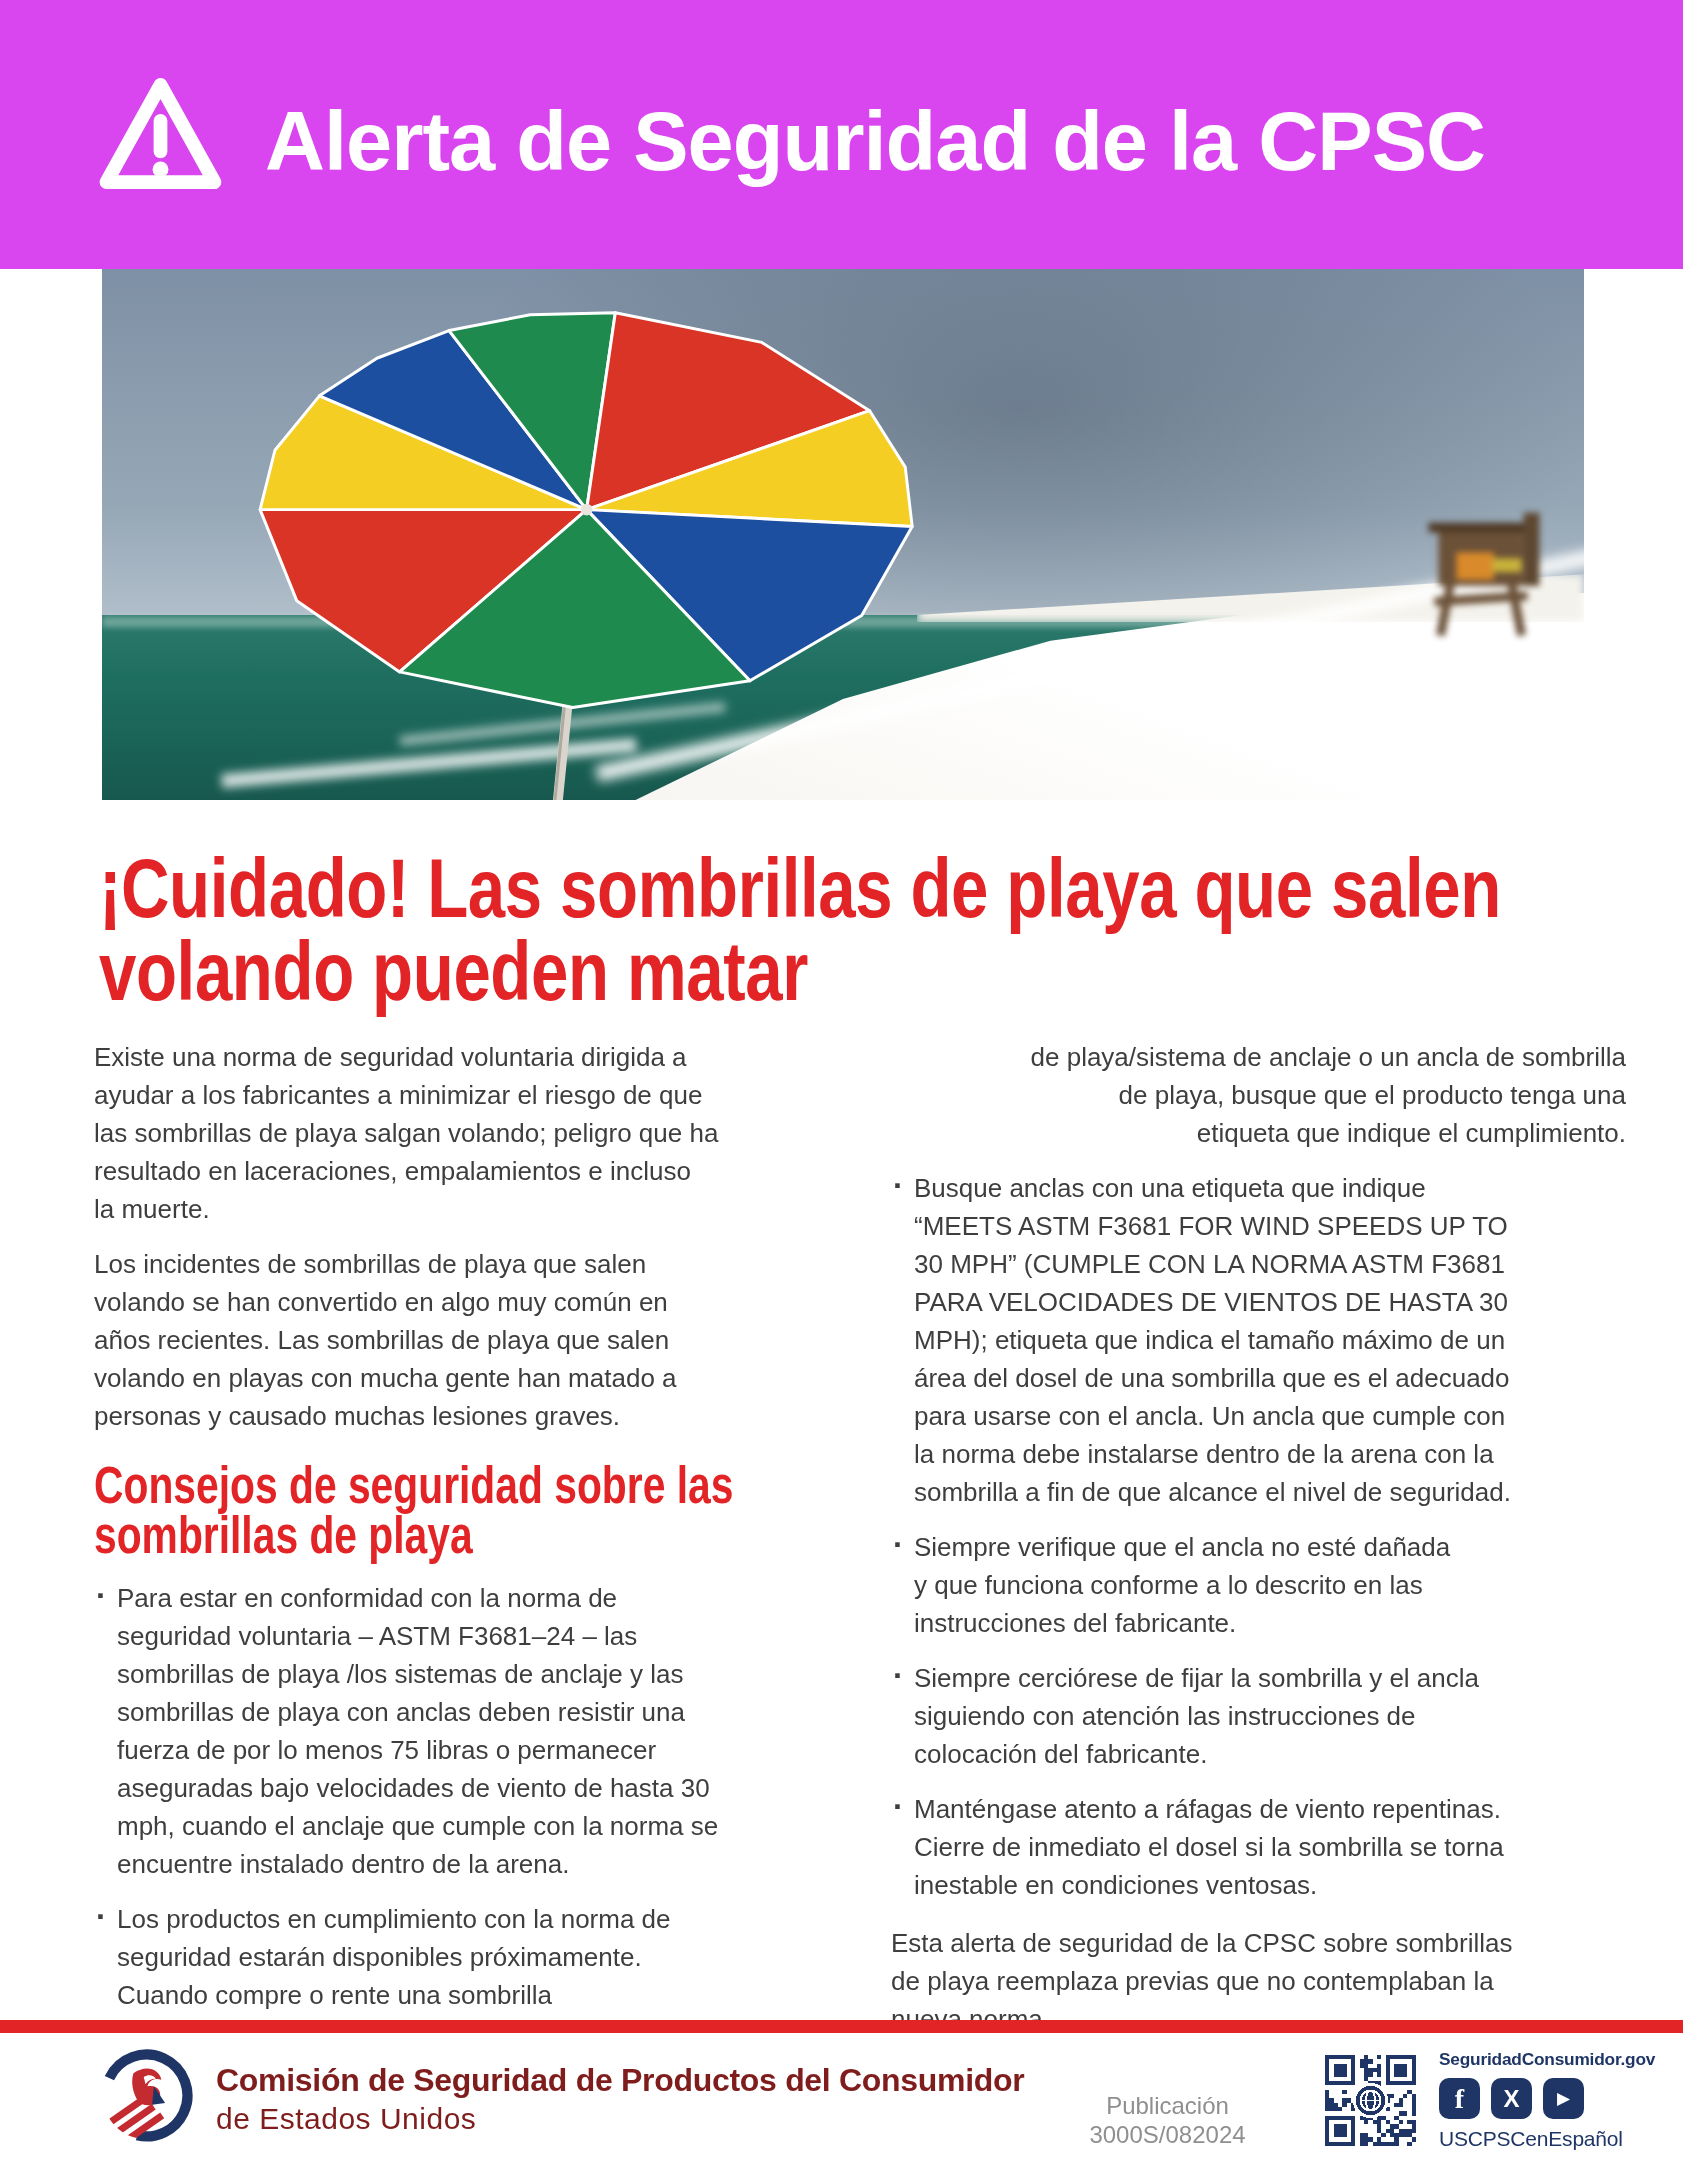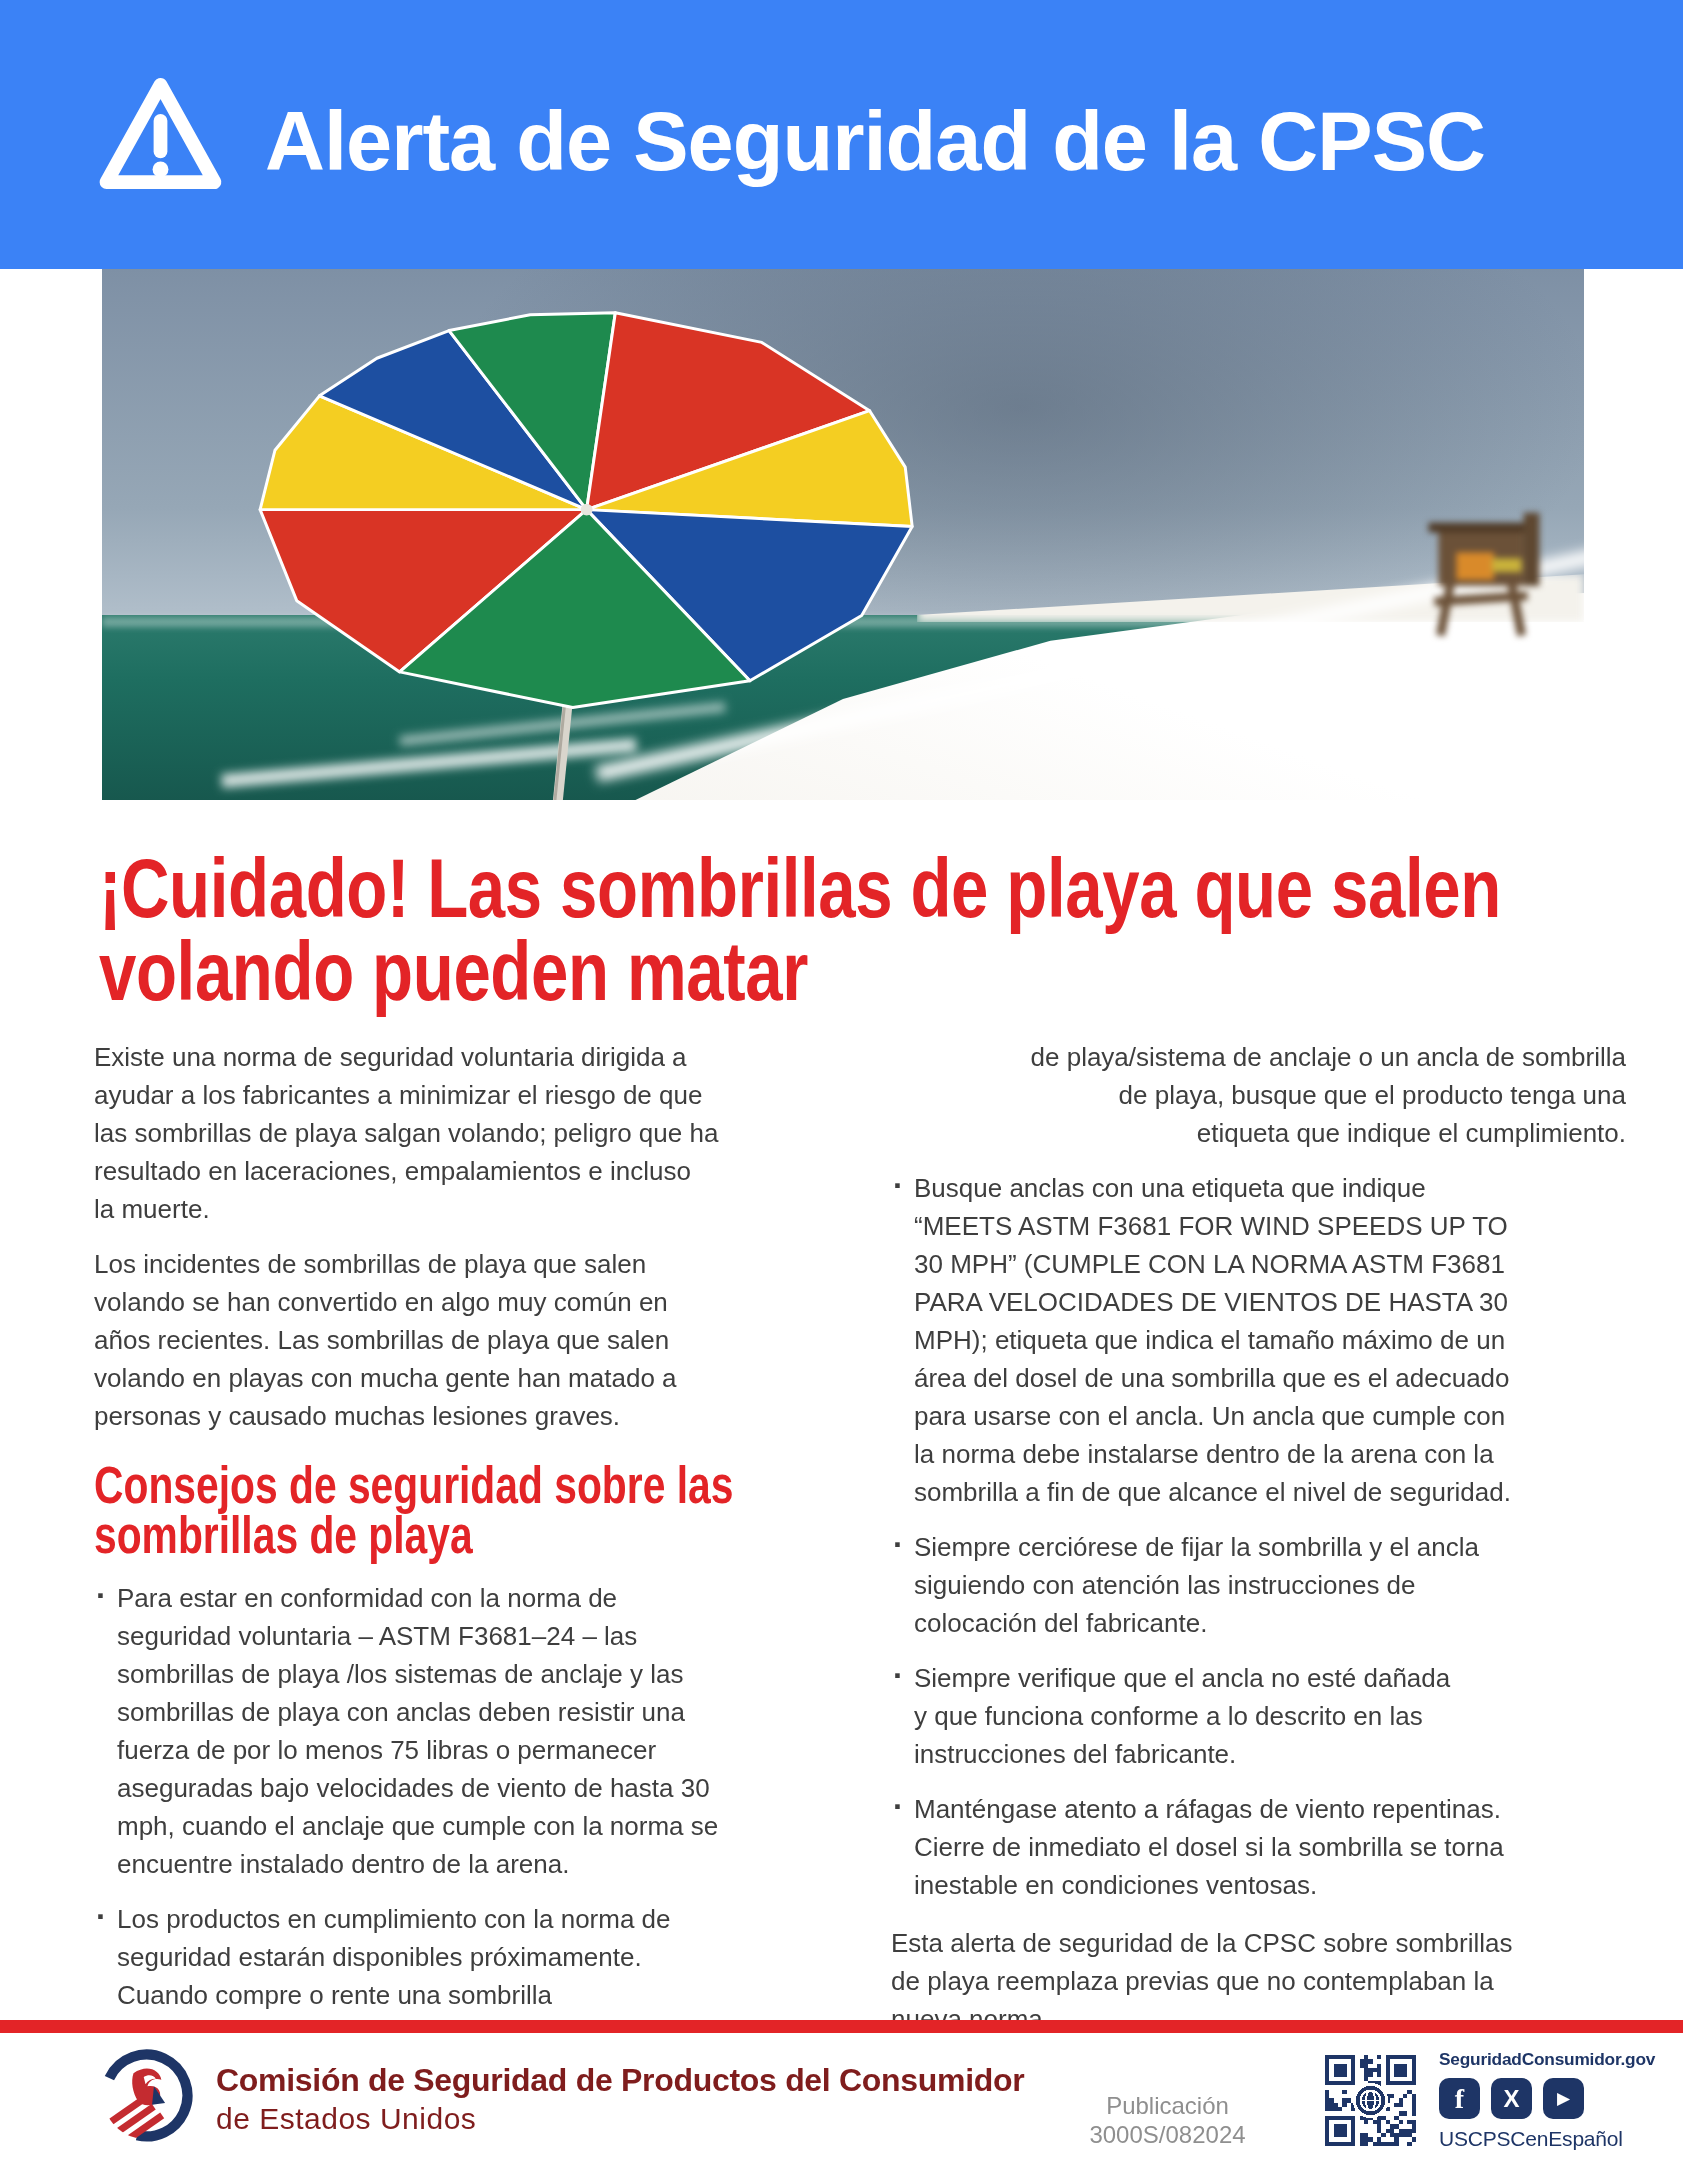--- a/index.html
+++ b/index.html
@@ -5,21 +5,21 @@
   * { margin:0; padding:0; box-sizing:border-box; }
   html,body { background:#ffffff; }
   .page {
     position:relative; width:1683px; height:2178px; margin:0 auto;
     background:#ffffff; overflow:hidden;
     font-family:"Liberation Sans", sans-serif; color:#3E3E3E;
   }
   
   .band {
     position:absolute; left:0; top:0; width:1683px; height:269px;
-    background:#3b82f6; display:flex; align-items:center;
+    background:#d946ef; display:flex; align-items:center;
   }
   .band .warn { position:absolute; left:97px; top:71px; width:127px; height:125px; }
   .band h1 {
     position:absolute; left:265px; top:87px;
     font-size:83px; font-weight:bold; color:#ffffff; letter-spacing:-1px;
     line-height:109px; white-space:nowrap;
   }
   
   .photo {
     position:absolute; left:102px; top:269px; width:1482px; height:531px;
@@ -178,28 +178,28 @@
 “MEETS ASTM F3681 FOR WIND SPEEDS UP TO
 30 MPH” (CUMPLE CON LA NORMA ASTM F3681
 PARA VELOCIDADES DE VIENTOS DE HASTA 30
 MPH); etiqueta que indica el tamaño máximo de un
 área del dosel de una sombrilla que es el adecuado
 para usarse con el ancla. Un ancla que cumple con
 la norma debe instalarse dentro de la arena con la
 sombrilla a fin de que alcance el nivel de seguridad.</span>
     </div>
     <div class="bullet">
+      <span>Siempre verifique que el ancla no esté dañada
+y que funciona conforme a lo descrito en las
+instrucciones del fabricante.</span>
+    </div>
+    <div class="bullet">
       <span>Siempre cerciórese de fijar la sombrilla y el ancla
 siguiendo con atención las instrucciones de
 colocación del fabricante.</span>
-    </div>
-    <div class="bullet">
-      <span>Siempre verifique que el ancla no esté dañada
-y que funciona conforme a lo descrito en las
-instrucciones del fabricante.</span>
     </div>
     <div class="bullet">
       <span>Manténgase atento a ráfagas de viento repentinas.
 Cierre de inmediato el dosel si la sombrilla se torna
 inestable en condiciones ventosas.</span>
     </div>
     <p class="closing">Esta alerta de seguridad de la CPSC sobre sombrillas
 de playa reemplaza previas que no contemplaban la
 nueva norma.</p>
   </div>

